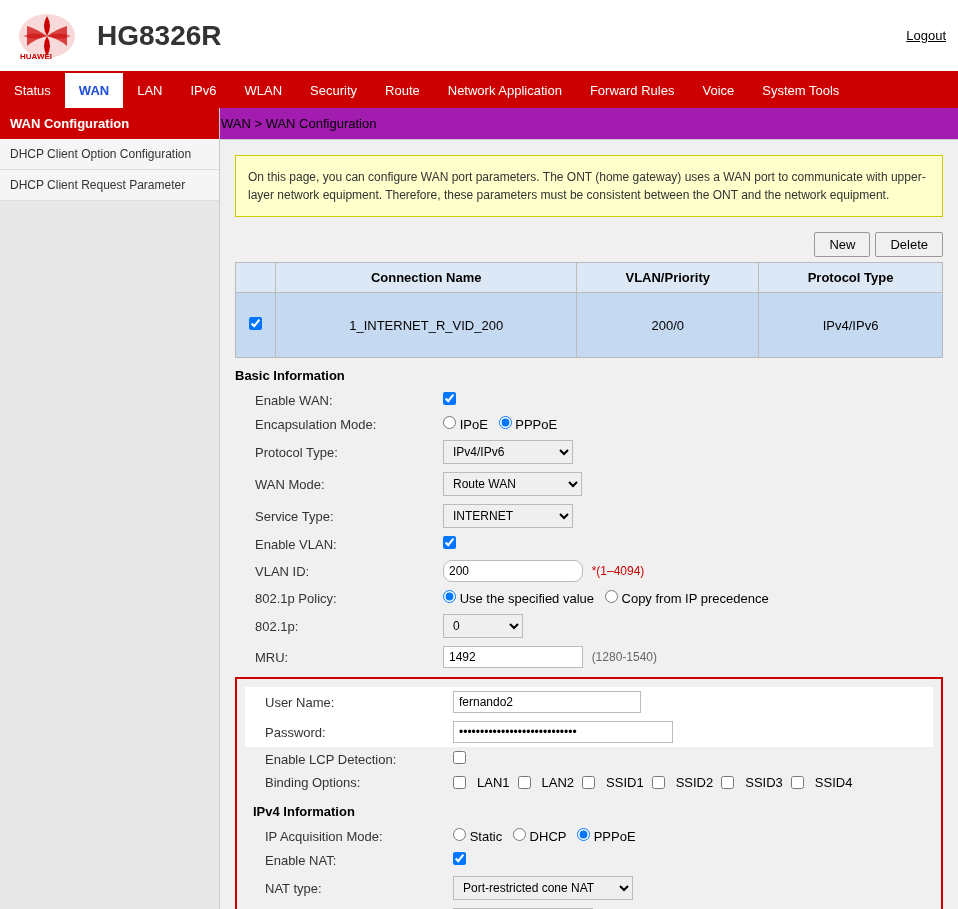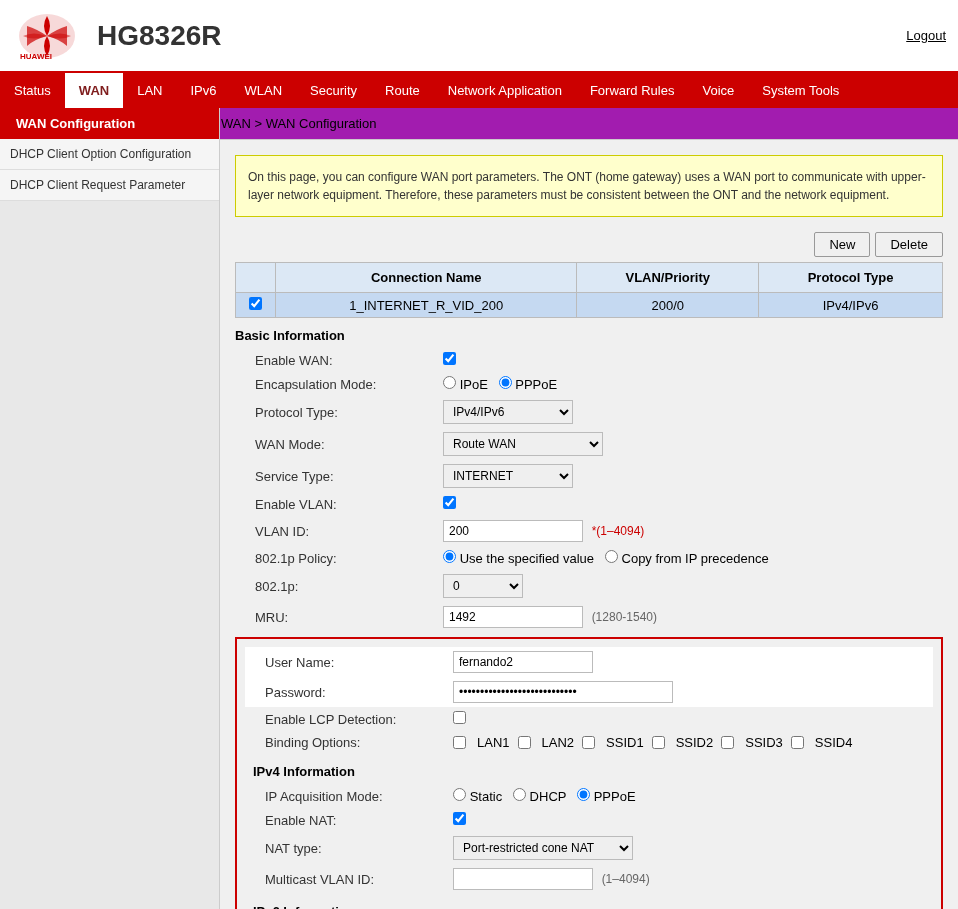--- a/index.html
+++ b/index.html
@@ -8,45 +8,45 @@
     
     .header { background: #fff; display: flex; align-items: center; padding: 8px 12px; border-bottom: 2px solid #cc0000; }
     .logo { width: 70px; height: 55px; display: flex; align-items: center; justify-content: center; margin-right: 15px; }
     .logo svg { width: 65px; height: 50px; }
     .brand-name { font-size: 28px; font-weight: bold; color: #333; flex: 1; }
     .logout-btn { font-size: 13px; color: #000; text-decoration: underline; cursor: pointer; }
 
     
     .nav { background: #cc0000; display: flex; align-items: center; padding: 0; }
     .nav-item { color: #fff; padding: 10px 14px; font-size: 13px; cursor: pointer; white-space: nowrap; }
-    .nav-item.active { background: #fff; color: #7f1d1d; font-weight: bold; }
+    .nav-item.active { background: #fff; color: #1d4ed8; font-weight: bold; }
 
     
     .main-layout { display: flex; min-height: 800px; }
 
     
     .sidebar { width: 220px; background: #e8e8e8; border-right: 1px solid #ccc; }
-    .sidebar-title { background: #cc0000; color: #fff; padding: 8px 16px; font-size: 13px; font-weight: bold; }
+    .sidebar-title { background: #cc0000; color: #fff; padding: 8px 10px; font-size: 13px; font-weight: bold; }
     .sidebar-item { background: #f5f5f5; padding: 8px 10px; border-bottom: 1px solid #ddd; font-size: 12px; cursor: pointer; color: #333; }
 
     
     .content { flex: 1; padding: 0; }
     .breadcrumb { background: #a21caf; padding: 8px 1px; font-size: 13px; border-bottom: 1px solid #ccc; }
 
     .content-inner { padding: 15px; }
     .info-box { background: #ffffcc; border: 1px solid #cccc00; padding: 12px; font-size: 12px; color: #333; margin-bottom: 15px; line-height: 1.5; }
 
     
     .toolbar { display: flex; justify-content: flex-end; margin-bottom: 5px; gap: 5px; }
     .btn { padding: 4px 14px; font-size: 13px; cursor: pointer; border: 1px solid #999; background: #f0f0f0; border-radius: 2px; }
 
     
     .config-table { width: 100%; border-collapse: collapse; margin-bottom: 10px; }
     .config-table th { background: #dce8f5; border: 1px solid #bbb; padding: 7px 10px; text-align: center; font-size: 13px; }
-    .config-table td { border: 1px solid #bbb; padding: 4px 10px; font-size: 13px; text-align: center; }
+    .config-table td { border: 1px solid #bbb; padding: 24px 10px; font-size: 13px; text-align: center; }
     .config-table tr.selected td { background: #c5d9f1; }
 
     
     .section-title { font-weight: bold; font-size: 13px; margin: 10px 0 5px 0; color: #000; }
     .form-table { width: 100%; border-collapse: collapse; }
     .form-table td { padding: 4px 8px; font-size: 13px; vertical-align: middle; }
     .form-table td.label { width: 200px; color: #333; padding-left: 20px; }
     .form-table td.value { }
 
     input[type="text"], input[type="password"] { border: 1px solid #bbb; padding: 3px 5px; font-size: 12px; }
@@ -60,23 +60,23 @@
     
     .red-border { border: 2px solid #cc0000; padding: 8px; margin-top: 5px; }
 
     .checkbox-row { display: flex; gap: 8px; align-items: center; font-size: 13px; }
     .checkbox-item { display: flex; align-items: center; gap: 11px; }
 
     .user-name-row td, .password-row td { background: #fff; }
 
     .nat-type-select { width: 180px; }
     .multicast-input { width: 140px; }
-    .vlan-input { width: 140px; }
+    .vlan-input { width: 140px; border-radius: 9px; }
     .mru-input { width: 140px; }
-    .username-input { width: 140px; }
+    .username-input { width: 188px; }
     .password-input { width: 220px; }
     .eight021p-select { width: 80px; }
   </style>
 </head>
 <body>
 
 <div class="header">
   <div class="logo">
     <svg viewBox="0 0 65 50" xmlns="http://www.w3.org/2000/svg">
       <ellipse cx="32" cy="25" rx="28" ry="22" fill="#cc0000" opacity="0.15"></ellipse>
@@ -167,21 +167,21 @@
           <td class="label">Protocol Type:</td>
           <td class="value">
             <select style="width:130px;">
               <option>IPv4/IPv6</option>
             </select>
           </td>
         </tr>
         <tr>
           <td class="label">WAN Mode:</td>
           <td class="value">
-            <select style="width:160px;">
+            <select style="width:139px;">
               <option selected="">Route WAN</option>
               <option>Bridge WAN</option>
             </select>
           </td>
         </tr>
         <tr>
           <td class="label">Service Type:</td>
           <td class="value">
             <select style="width:130px;">
               <option>INTERNET</option>

